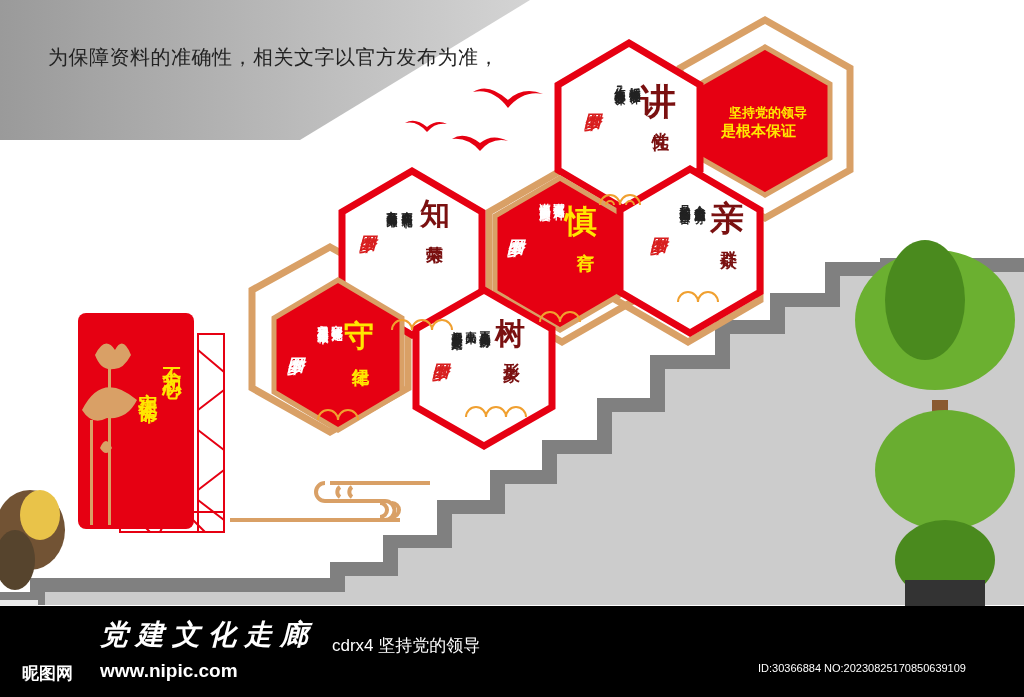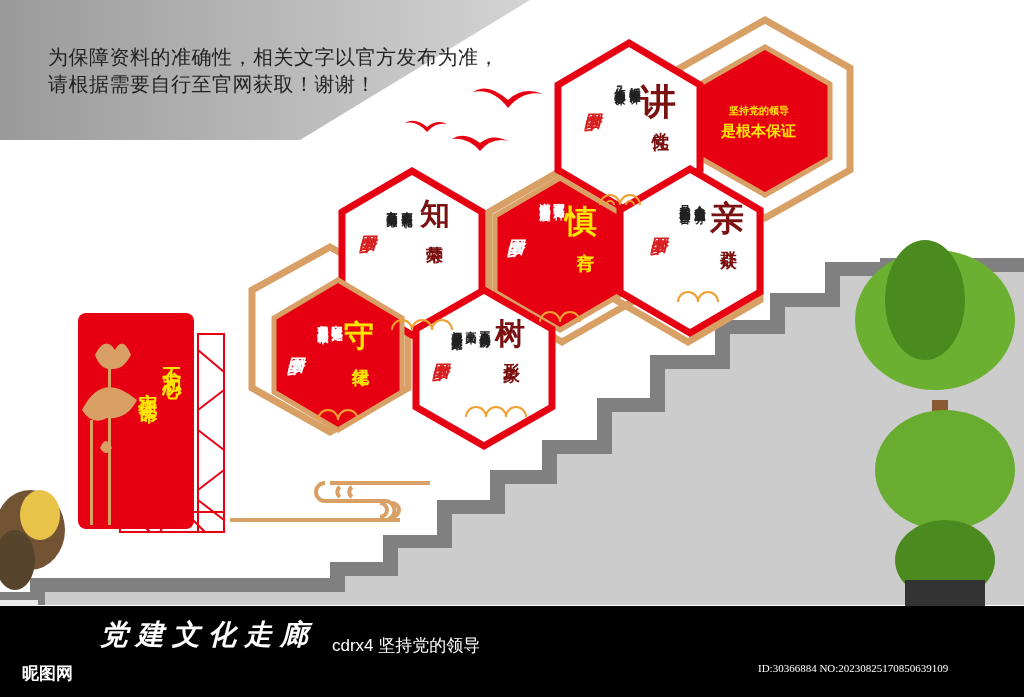--- a/index.html
+++ b/index.html
@@ -11,21 +11,21 @@
   .vt { position:absolute; writing-mode:vertical-rl; font-size:11px; line-height:13px; font-weight:bold; color:#222; letter-spacing:1px; }
   .big { position:absolute; font-family:"DejaVu Serif", serif; font-weight:bold; }
   .small2 { position:absolute; writing-mode:vertical-rl; font-weight:bold; font-size:17px; letter-spacing:2px; }
   .seal { position:absolute; writing-mode:vertical-rl; font-family:"DejaVu Serif", serif; font-size:17px; color:#d81e1e; font-style:italic; font-weight:bold; }
   .footer { position:absolute; left:0; top:606px; width:1024px; height:91px; background:#000; }
   .footer .title { position:absolute; left:100px; top:10px; font-family:"DejaVu Serif", serif; font-size:28px; color:#fff; letter-spacing:8px; font-weight:bold; font-style:italic; }
   .footer .desc { position:absolute; left:332px; top:28px; font-size:17px; color:#fff; font-family:"Liberation Sans", sans-serif; }
   .footer .desc2 { position:absolute; left:517px; top:28px; font-size:17px; color:#fff; font-family:"Liberation Sans", sans-serif; }
   .footer .wm { position:absolute; left:22px; top:56px; font-size:17px; color:#fff; font-weight:bold; font-family:"Liberation Sans", sans-serif; }
   .footer .wmurl { position:absolute; left:100px; top:54px; font-size:19px; color:#fff; font-weight:bold; font-family:"Liberation Sans", sans-serif; }
-  .footer .id { position:absolute; left:758px; top:56px; font-size:11px; color:#fff; font-family:Liberation Serif, serif; }
+  .footer .id { position:absolute; left:758px; top:56px; font-size:11px; color:#fff; font-family:Liberation Sans, sans-serif; }
 </style>
 </head>
 <body>
 
 <div class="scene">
 
   <svg class="layer" width="1024" height="697">
     <defs>
       <linearGradient id="grayg" x1="0" y1="0" x2="1" y2="0">
         <stop offset="0" stop-color="#9a9a9a"></stop>
@@ -112,25 +112,24 @@
       <ellipse cx="925" cy="300" rx="40" ry="60" fill="#4a8a1e"></ellipse>
       <rect x="932" y="400" width="16" height="140" fill="#8a5a30"></rect>
       <ellipse cx="945" cy="470" rx="70" ry="60" fill="#69ad30"></ellipse>
       <ellipse cx="945" cy="560" rx="50" ry="40" fill="#4a8a1e"></ellipse>
       <rect x="905" y="580" width="80" height="40" fill="#333"></rect>
     </g>
   </svg>
 
   <div class="notice">
     <div>为保障资料的准确性，相关文字以官方发布为准，</div>
-    <div>请根据需要自行至官网获取！谢谢！</div>
   </div>
 
   <div>
-    <div class="big" style="left:729px;top:104px;font-size:10px;color:#ffe600;font-family:'DejaVu Sans',sans-serif;">坚持党的领导</div>
+    <div class="big" style="left:729px;top:104px;font-size:13px;color:#ffe600;font-family:'DejaVu Sans',sans-serif;">坚持党的领导</div>
     <div class="big" style="left:721px;top:122px;font-size:15px;color:#ffe600;">是根本保证</div>
   </div>
 
   <div>
     <div class="big" style="left:640px;top:78px;font-size:36px;color:#7a1010;">讲</div>
     <div class="small2" style="left:650px;top:118px;color:#7a1010;">党性</div>
     <div class="vt" style="left:628px;top:78px;">把锤炼党性修养</div>
     <div class="vt" style="left:613px;top:78px;">作为终身『必修课』</div>
     <div class="seal" style="left:582px;top:100px;">中国梦</div>
   </div>
@@ -176,15 +175,16 @@
     <div class="seal" style="left:430px;top:350px;">中国梦</div>
   </div>
 
   <div class="hexlabel" style="left:160px;top:352px;font-size:19px;color:#ffe600;font-family:'DejaVu Serif',serif;letter-spacing:4px;">不忘初心</div>
   <div class="hexlabel" style="left:136px;top:378px;font-size:19px;color:#ffe600;font-family:'DejaVu Serif',serif;letter-spacing:4px;">牢记使命</div>
 
   <div class="footer">
     <div class="title">党建文化走廊</div>
     <div class="desc">cdrx4 坚持党的领导</div>
     <div class="wm">昵图网</div>
+    <div class="wmurl">www.nipic.com</div>
     <div class="id">ID:30366884 NO:20230825170850639109</div>
   </div>
 </div>
 
 </body></html>

